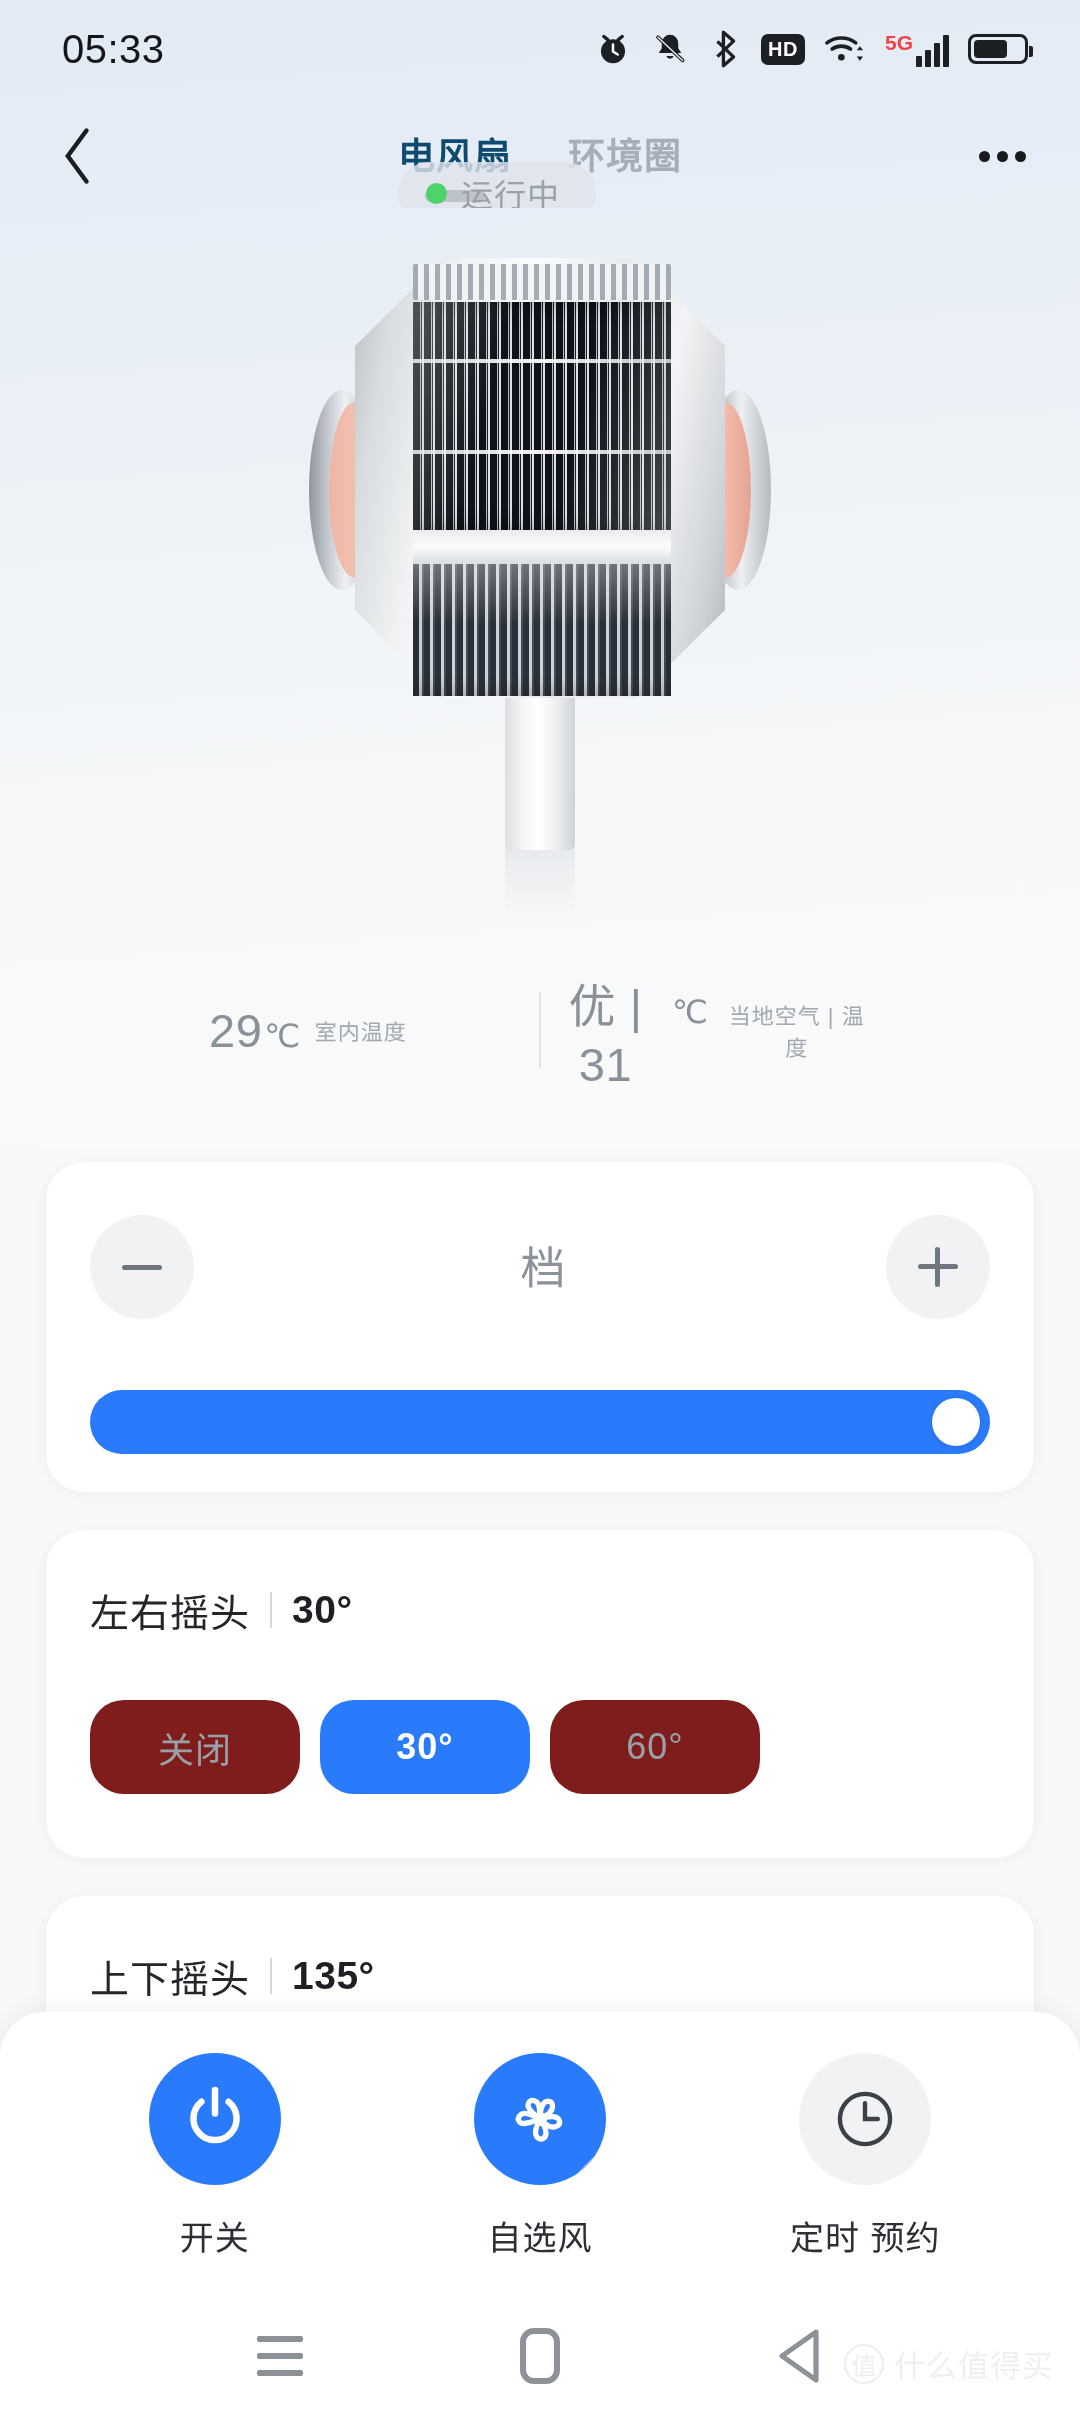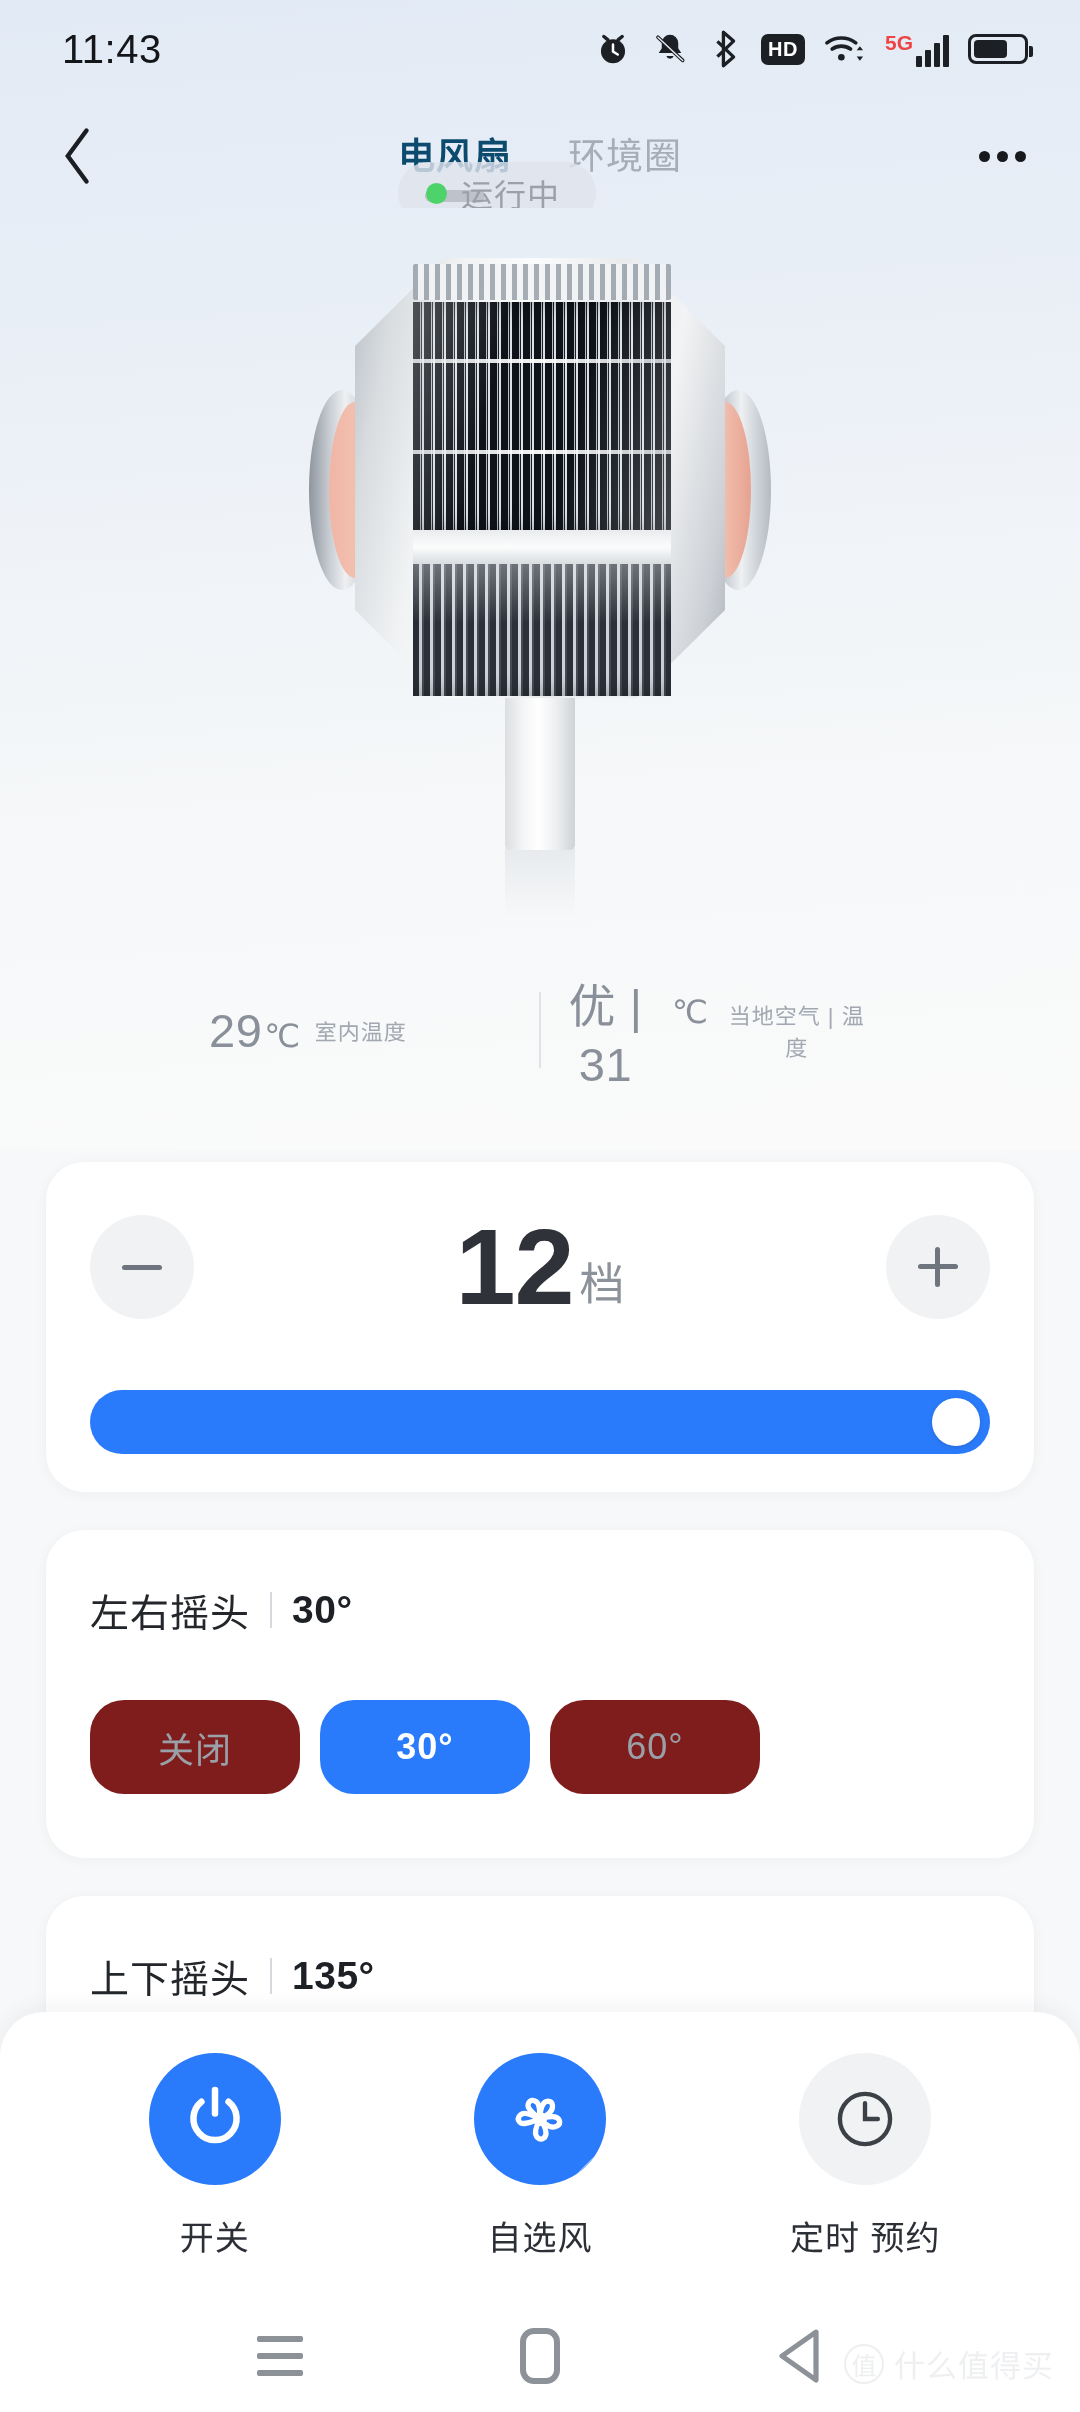--- a/index.html
+++ b/index.html
@@ -79,21 +79,21 @@
 
   .tabs{
     position:absolute; left:0; top:0; width:1080px; height:110px;
     display:flex; align-items:center; justify-content:center; gap:56px;
   }
   .tab{
     position:relative; font-size:37px; letter-spacing:1px;
     display:flex; flex-direction:column; align-items:center;
   }
   .tab.active{ color:#0c4a6e; font-weight:700; }
-  .tab.inactive{ color:#a7adb6; font-weight:400; }
+  .tab.inactive{ color:#a7adb6; font-weight:700; }
   .tab .underline{
     position:absolute; bottom:-22px; left:50%; transform:translateX(-50%);
     width:60px; height:12px; border-radius:6px; background:#2c3038;
   }
 
   .status-pill{
     position:absolute; left:398px; top:64px;
     display:flex; align-items:center; gap:14px;
     background:rgba(222,227,235,0.82);
     border-radius:52px; padding:13px 36px 13px 28px;
@@ -345,21 +345,21 @@
 </style>
 </head>
 <body>
 
 <div class="screen">
 
   <div class="bg-gradient"></div>
   <div class="bg-bottom"></div>
 
   <div class="status-bar">
-    <div class="status-time">11:43</div>
+    <div class="status-time">05:33</div>
     <div class="status-icons">
 
       <svg class="si" width="38" height="38" viewBox="0 0 24 24">
         <circle cx="12" cy="13.4" r="7.6" fill="#1c1f24"></circle>
         <path d="M12 9.2v4.4l3 1.9" stroke="#fff" stroke-width="1.6" fill="none" stroke-linecap="round"></path>
         <path d="M6.2 4.1l2.6 2.1M17.8 4.1l-2.6 2.1" stroke="#1c1f24" stroke-width="2.2" stroke-linecap="round"></path>
       </svg>
 
       <svg class="si" width="38" height="38" viewBox="0 0 24 24">
         <path d="M12 3a5.2 5.2 0 0 0-5.2 5.2v3.4L4.9 14.6h14.2L17.2 11.6V8.2A5.2 5.2 0 0 0 12 3z" fill="#1c1f24"></path>
@@ -476,21 +476,20 @@
   </div>
 
   <div class="card card-speed">
     <div class="speed-row">
 
       <div class="step-btn">
         <span class="bar-h"></span>
       </div>
 
       <div class="speed-val">
-        <span class="speed-num">12</span>
         <span class="speed-suffix">档</span>
       </div>
 
       <div class="step-btn">
         <span class="plus"></span>
       </div>
     </div>
 
     <div class="slider">
       <div class="track-fill" style="width: 100%;"></div>

